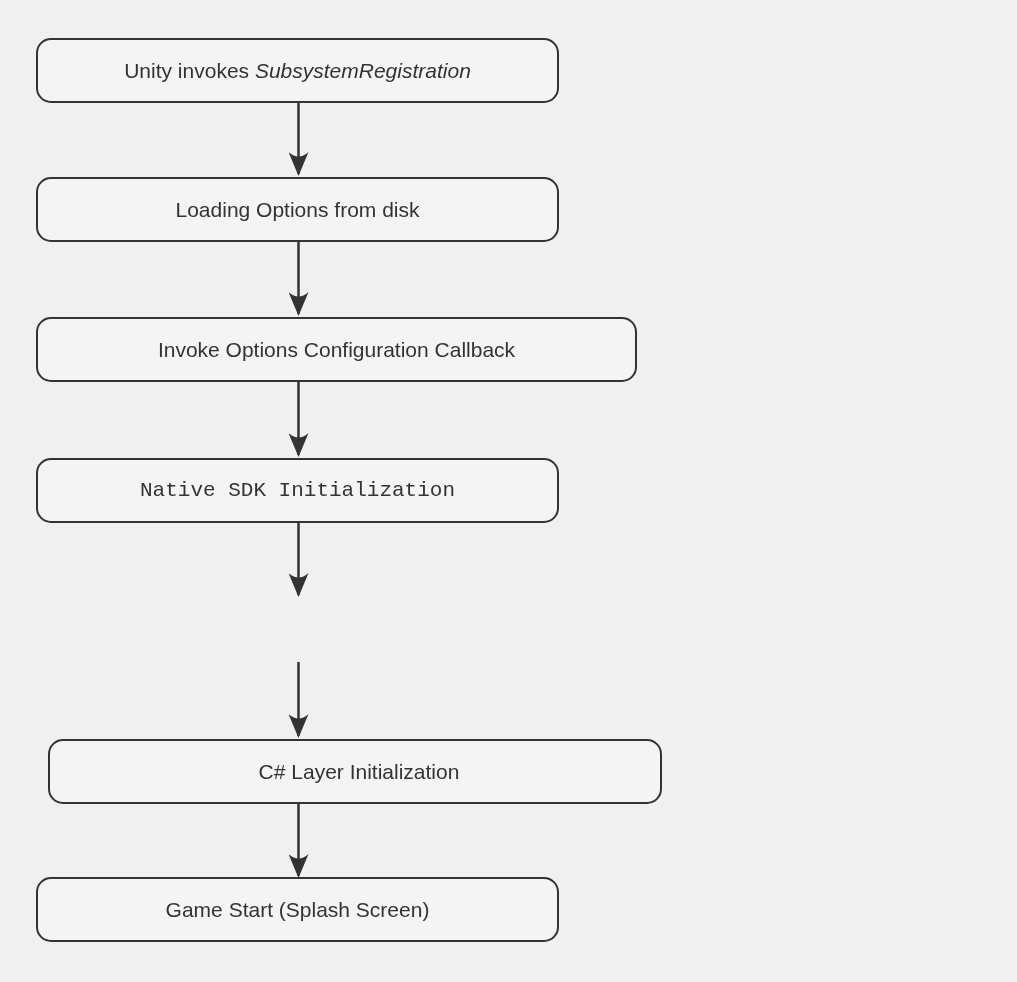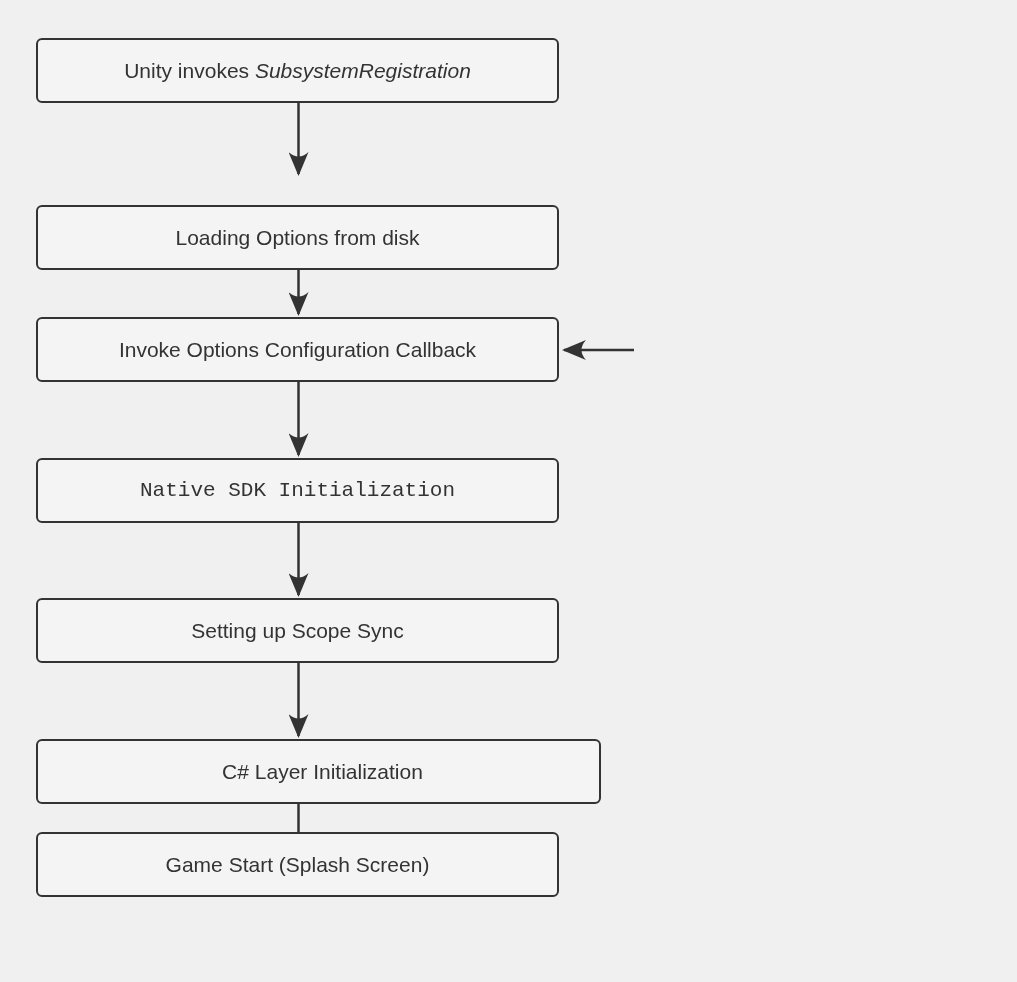--- a/index.html
+++ b/index.html
@@ -19,21 +19,21 @@
     position: absolute;
     left: 0;
     top: 0;
     pointer-events: none;
   }
   .node {
     position: absolute;
     box-sizing: border-box;
     background: #f4f4f4;
     border: 2.6px solid #333333;
-    border-radius: 6px;
+    border-radius: 15px;
     display: flex;
     align-items: center;
     justify-content: center;
     text-align: center;
     font-size: 21px;
     color: #333333;
     line-height: 1.2;
   }
   .node em {
     font-style: italic;
@@ -56,38 +56,35 @@
     <path d="M298.5,522 L298.5,595" stroke="#333333" stroke-width="2.5" fill="none" marker-end="url(#arrowhead)"></path>
     <path d="M298.5,662 L298.5,736" stroke="#333333" stroke-width="2.5" fill="none" marker-end="url(#arrowhead)"></path>
     <path d="M298.5,803 L298.5,876" stroke="#333333" stroke-width="2.5" fill="none" marker-end="url(#arrowhead)"></path>
     <path d="M634,350 L564,350" stroke="#333333" stroke-width="2.5" fill="none" marker-end="url(#arrowhead)"></path>
   </svg>
 
   <div class="node" style="left:36px; top:38px; width:523px; height:65px;">
     <span><span>Unity invokes </span><em>SubsystemRegistration</em></span>
   </div>
 
-  <div class="node" style="left:36px; top:177px; width:523px; height:65px;margin-top:28px;">
+  <div class="node" style="left:36px; top:177px; width:523px; height:65px;">
     <span>Loading Options from disk</span>
   </div>
 
-  <div class="node" style="left:36px; top:317px; width:523px; height:65px;">
+  <div class="node" style="left:36px; top:317px; width:601px; height:65px;">
     <span>Invoke Options Configuration Callback</span>
   </div>
 
 
   <div class="node" style="left:36px; top:458px; width:523px; height:65px;font-family:Liberation Mono, monospace;">
     <span>Native SDK Initialization</span>
   </div>
 
-  <div class="node" style="left:36px; top:598px; width:523px; height:65px;">
-    <span>Setting up Scope Sync</span>
-  </div>
 
-  <div class="node" style="left:36px; top:739px; width:565px; height:65px;padding-left:8px;">
+  <div class="node" style="left:48px; top:739px; width:614px; height:65px;padding-left:8px;">
     <span>C# Layer Initialization</span>
   </div>
 
-  <div class="node" style="left:36px; top:832px; width:523px; height:65px;">
+  <div class="node" style="left:36px; top:877px; width:523px; height:65px;">
     <span>Game Start (Splash Screen)</span>
   </div>
 
 </div>
 
 </body></html>

